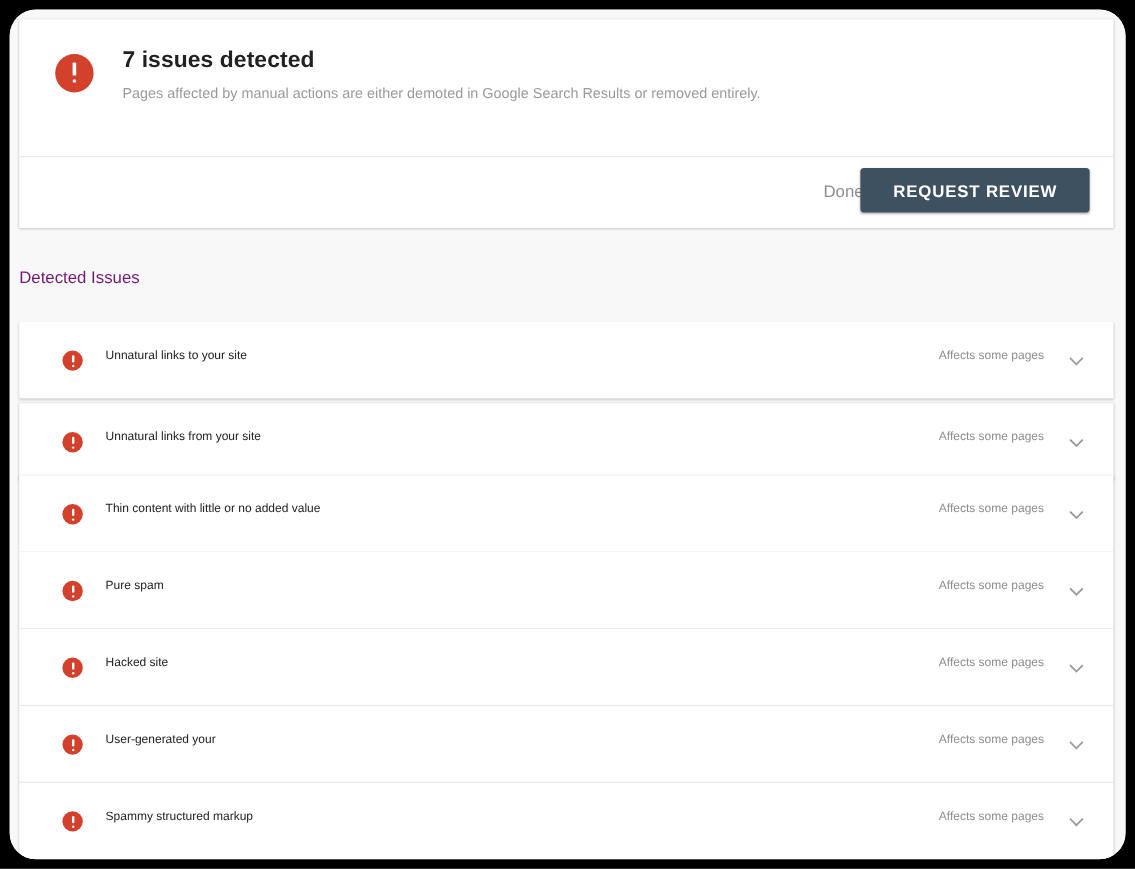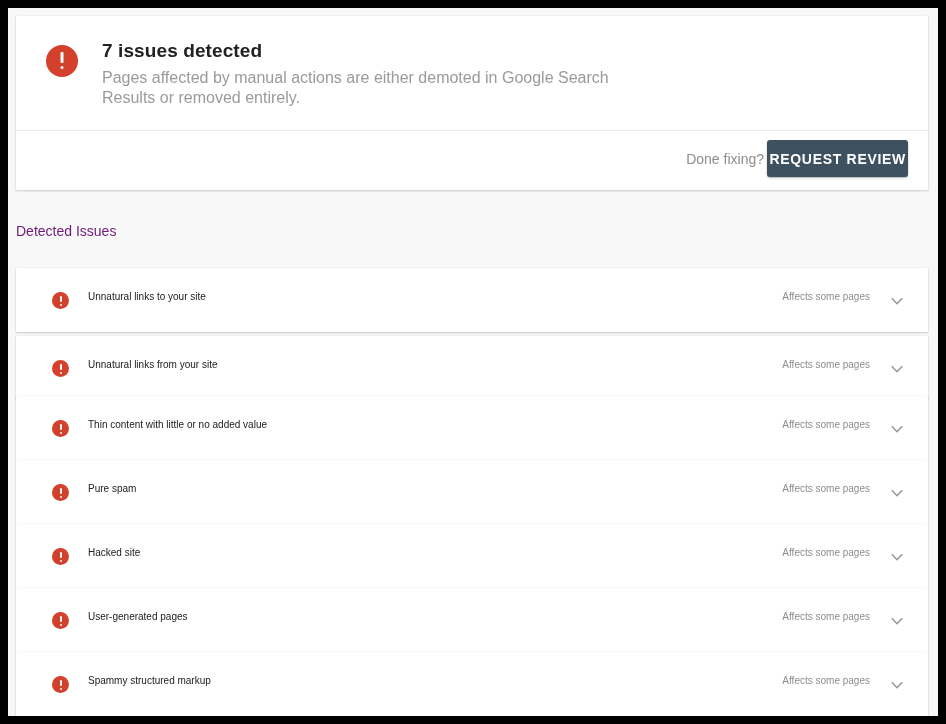--- a/index.html
+++ b/index.html
@@ -16,20 +16,21 @@
 
   
   .frame {
     position: absolute;
     left: 8px;
     top: 8px;
     width: 930px;
     height: 708px;
     background: #f8f8f8;
     overflow: hidden;
+    border-radius: 22px;
   }
 
   .page {
     position: absolute;
     left: 0;
     top: 0;
     width: 930px;
     height: 708px;
     background: #f8f8f8;
   }
@@ -67,21 +68,21 @@
   }
   .summary-title {
     font-size: 19px;
     font-weight: bold;
     color: #212121;
     letter-spacing: 0.1px;
     line-height: 24px;
     margin: 0 0 5px 0;
   }
   .summary-desc {
-    font-size: 16px;
+    font-size: 12px;
     color: #9a9a9a;
     line-height: 20px;
     margin: 0;
     max-width: 552px;
   }
 
   .summary-actions {
     position: relative;
     height: 58px;
   }
@@ -90,21 +91,21 @@
     right: 164px;
     top: 20px;
     font-size: 14px;
     color: #8d8d8d;
   }
   .request-review-btn {
     position: absolute;
     right: 20px;
     top: 9px;
     height: 37px;
-    padding: 0 2px;
+    padding: 0 27px;
     background: #3e5160;
     color: #ffffff;
     border: none;
     border-radius: 3px;
     font-family: "Liberation Sans", sans-serif;
     font-size: 14px;
     font-weight: bold;
     letter-spacing: 0.7px;
     cursor: pointer;
     box-shadow: 0 1px 2px rgba(0,0,0,0.3);
@@ -265,21 +266,21 @@
               <path d="M2.2 4.8 L7 9.6 L11.8 4.8" fill="none" stroke="#9a9a9a" stroke-width="1.5" stroke-linecap="square"></path>
             </svg></span>
         </div>
         <div class="card issue-row" style="top: 580px;">
           <div class="row-icon">
             <div class="alert-icon alert-sm">
               <span class="bang bar"></span>
               <span class="bang dot"></span>
             </div>
           </div>
-          <span class="row-label">User-generated pages</span>
+          <span class="row-label">User-generated your</span>
           <span class="row-affects">Affects some pages</span>
           <span class="row-chevron"><svg viewBox="0 0 14 14" width="14" height="14" aria-hidden="true">
               <path d="M2.2 4.8 L7 9.6 L11.8 4.8" fill="none" stroke="#9a9a9a" stroke-width="1.5" stroke-linecap="square"></path>
             </svg></span>
         </div>
         <div class="card issue-row" style="top: 644px;">
           <div class="row-icon">
             <div class="alert-icon alert-sm">
               <span class="bang bar"></span>
               <span class="bang dot"></span>

